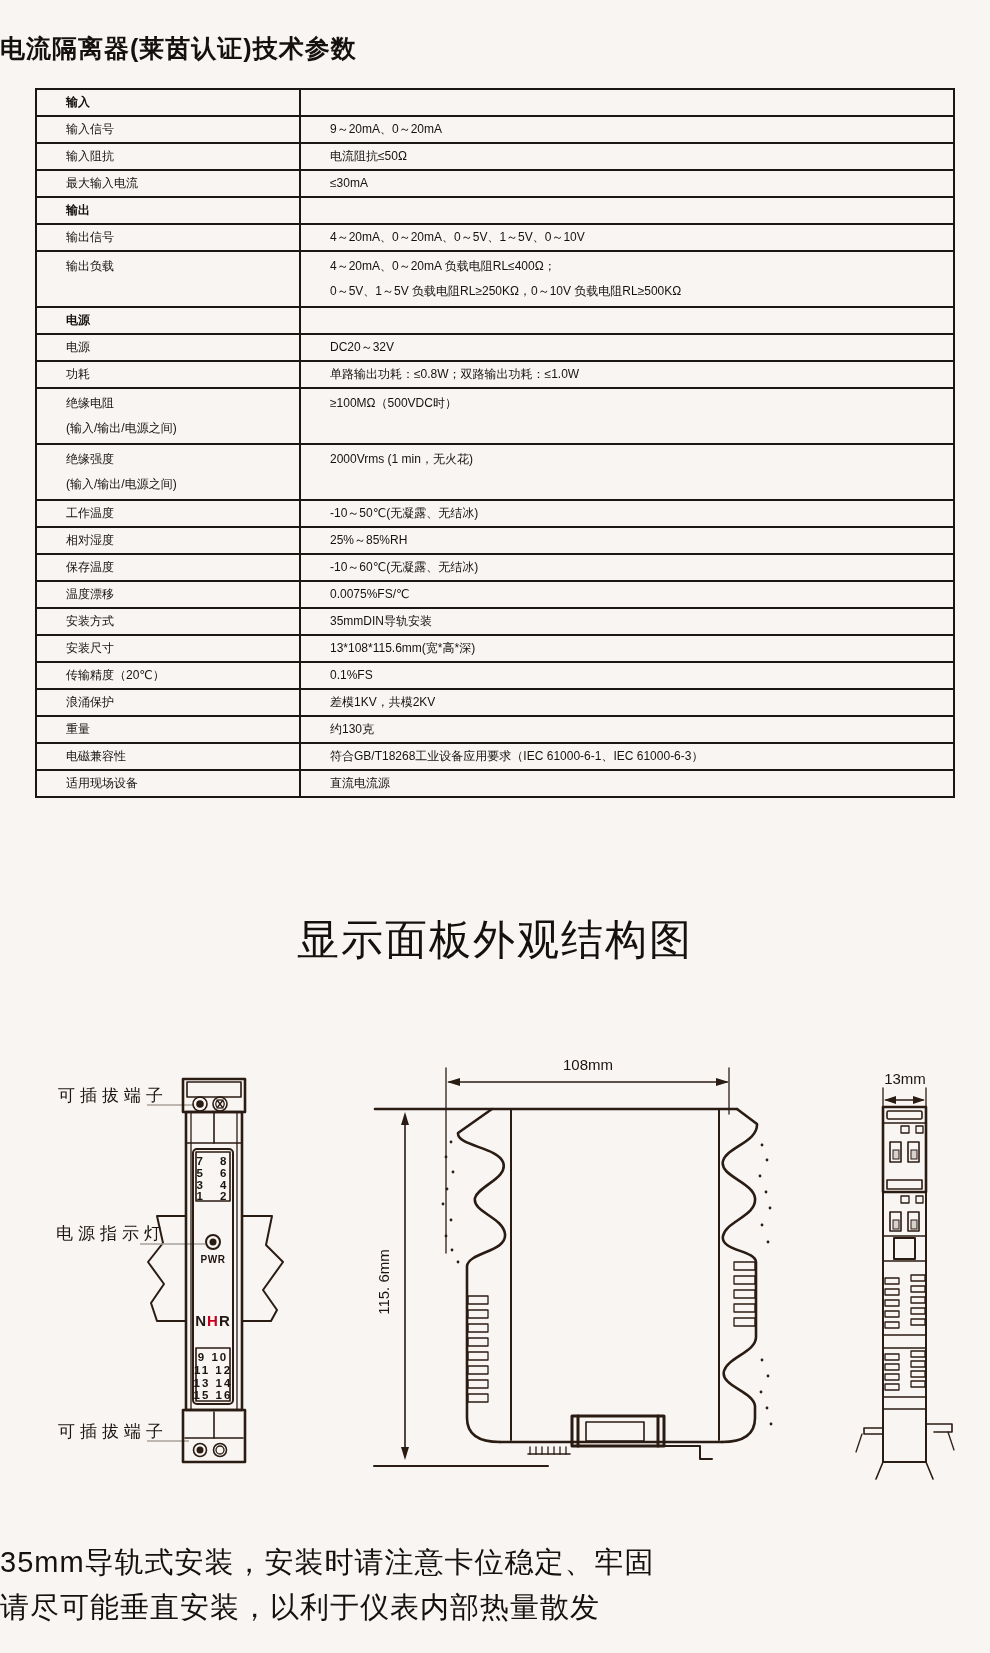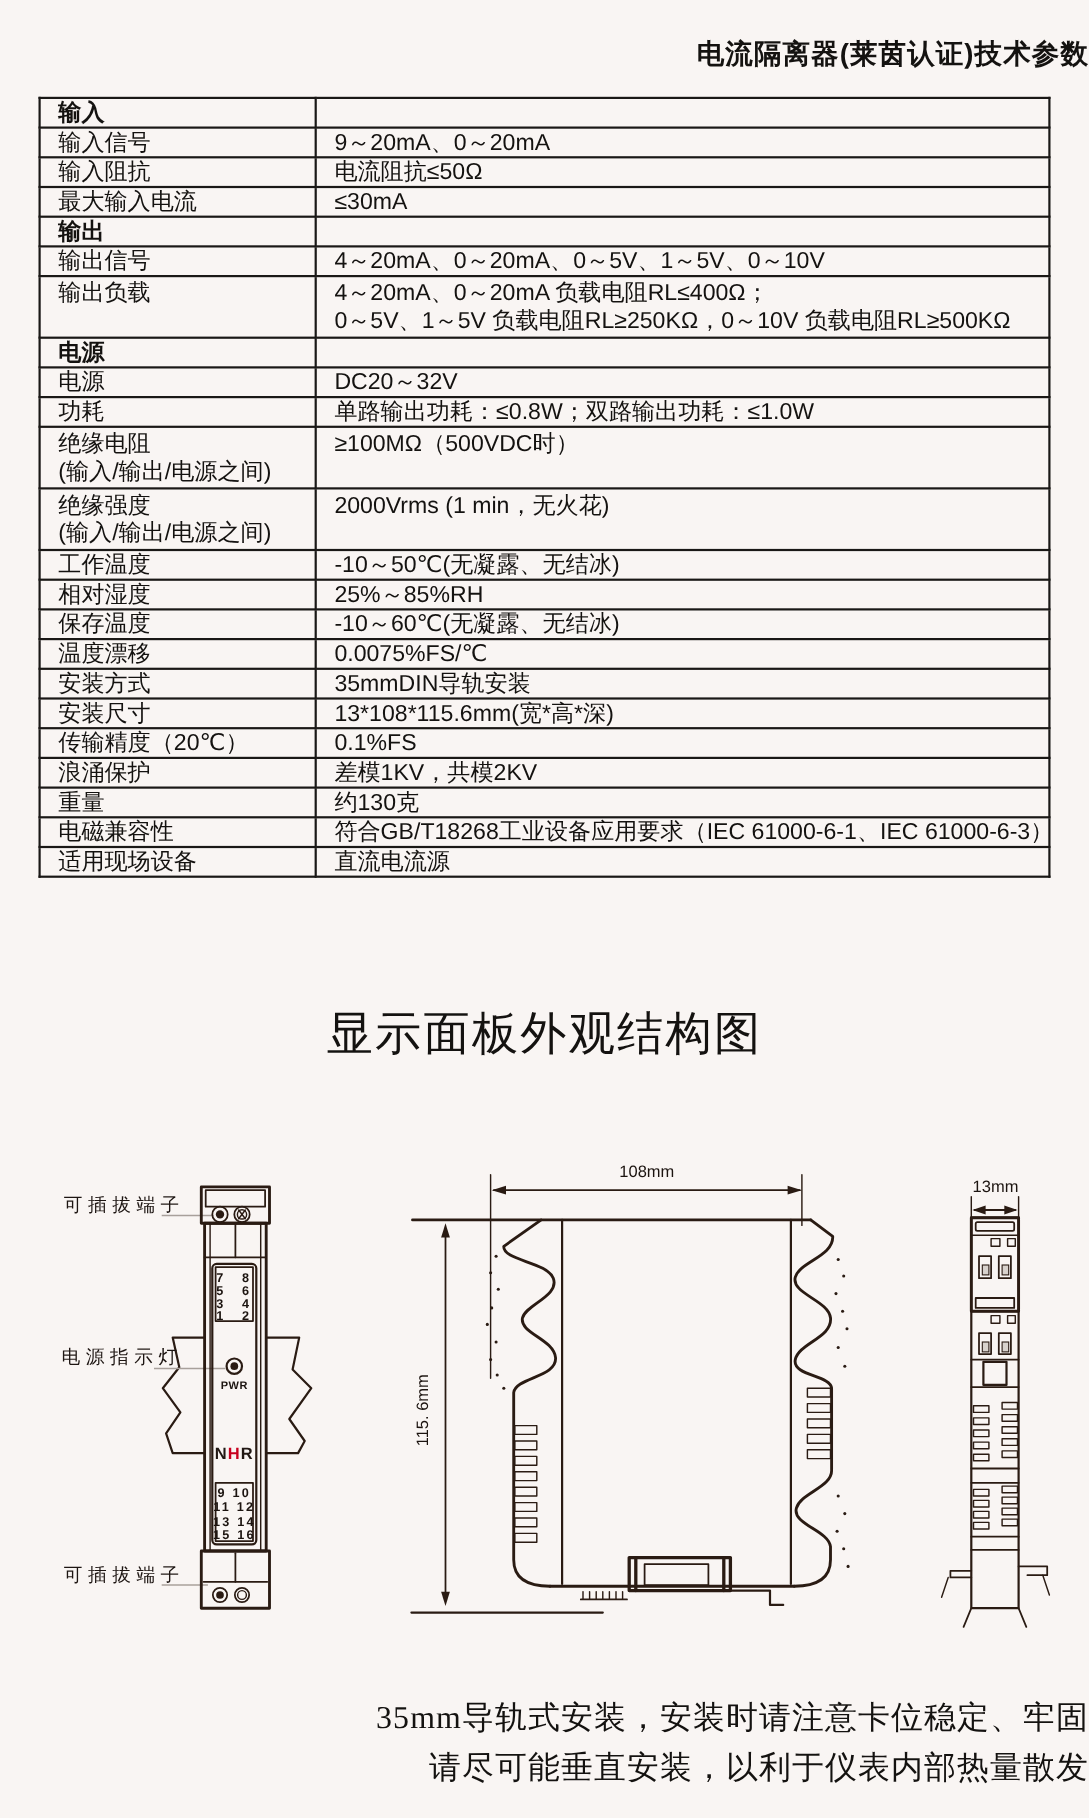--- a/index.html
+++ b/index.html
@@ -5,32 +5,32 @@
   html,body{margin:0;padding:0;}
   body{
     font-family:"Liberation Sans","DejaVu Sans",sans-serif;
     background:#f9f5f3;color:#141210;
   }
   #page{position:relative;width:990px;height:1653px;background:#f9f5f3;overflow:hidden;}
 
   
   .doc-title{
     position:absolute;top:32px;left:0;width:100%;
-    text-align:right;font-size:25px;font-weight:bold;letter-spacing:1px;
+    text-align:left;font-size:25px;font-weight:bold;letter-spacing:1px;
   }
 
   
   table.spec{
     position:absolute;top:88px;left:35px;width:920px;
     border-collapse:collapse;table-layout:fixed;
   }
   table.spec td{
     border:2px solid #1a1816;
-    font-size:21px;line-height:25px;
-    padding:0 0 0 16px;height:25px;vertical-align:middle;
+    font-size:12px;line-height:25px;
+    padding:0 0 0 29px;height:25px;vertical-align:middle;
     overflow:hidden;white-space:nowrap;
   }
   td.td-label{width:233px;}
   tr.section td{font-weight:bold;}
   tr.dbl td{height:52px;vertical-align:top;padding-top:2px;}
   .l2,.v2{display:block;}
 
   
   .diagram-title{
     position:absolute;top:912px;left:0;width:100%;
@@ -53,21 +53,21 @@
   .digits2{font-size:11.5px;font-weight:bold;fill:#1c1410;text-anchor:middle;letter-spacing:2px;}
   .pwr{font-size:10px;font-weight:bold;fill:#1c1410;text-anchor:middle;letter-spacing:0.5px;}
   .brand{font-size:15px;font-weight:bold;text-anchor:middle;letter-spacing:1px;}
   .brand .dark{fill:#221814;}
   .brand .red{fill:#c8001e;}
   .slotfill{fill:#d8d2cd;stroke:#2a1b13;stroke-width:1;}
 
   
   .footer{
     position:absolute;top:1540px;left:0;width:100%;
-    text-align:right;font-size:29px;line-height:45px;letter-spacing:1px;font-family:Liberation Serif, serif;
+    text-align:left;font-size:29px;line-height:45px;letter-spacing:1px;
   }
 </style>
 </head>
 <body>
 
 <div id="page">
 
   <div class="doc-title">电流隔离器(莱茵认证)技术参数</div>
 
   <table class="spec">

